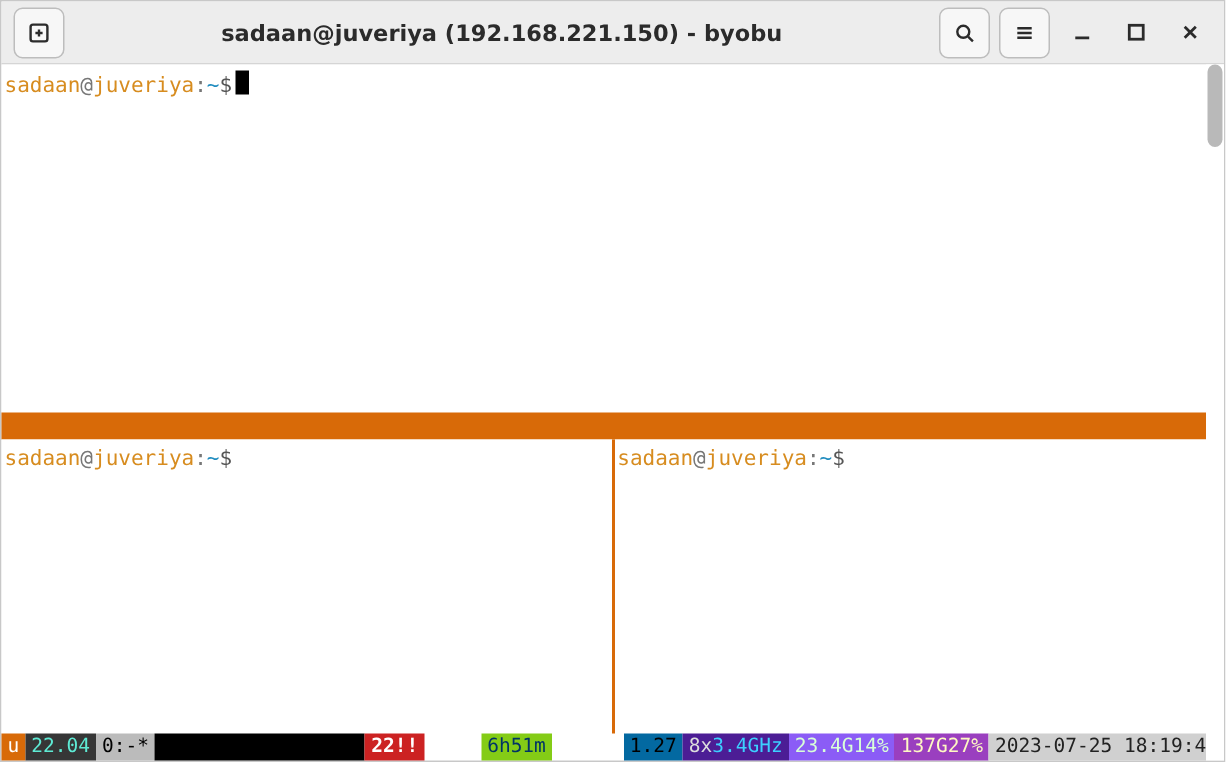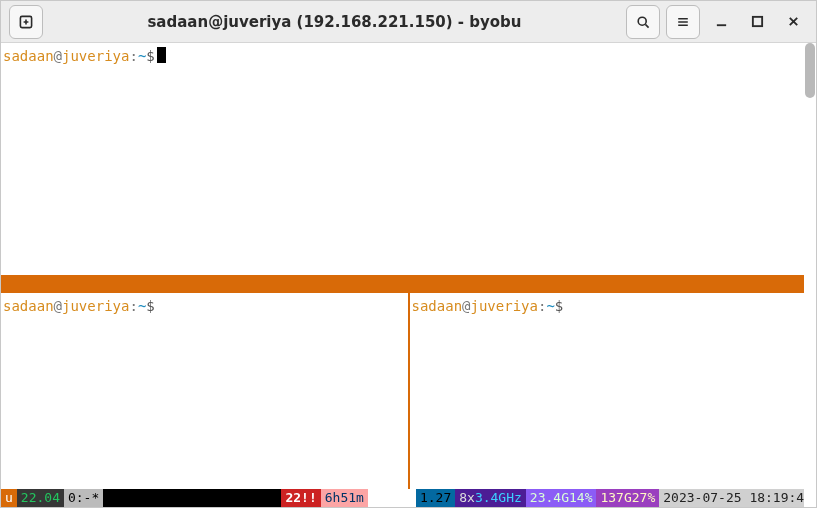--- a/index.html
+++ b/index.html
@@ -53,25 +53,25 @@
 .dollar { color: #555; }
 .cursor { display: inline-block; width: 9px; height: 16px; background: #000; vertical-align: -2px; margin-left: 2px; }
 
 .statusbar {
   height: 18px; display: flex;
   font-family: "DejaVu Sans Mono",monospace;
   font-size: 13px; line-height: 18px; white-space: nowrap;
 }
 .seg { padding: 0 4px; }
 .seg-u { background: #d86a08; color: #fff; }
-.seg-ver { background: #363636; color: #22c55e; }
+.seg-ver { background: #363636; color: #5eead4; }
 .seg-win { background: #bbb; color: #000; }
 .seg-flex { flex: 1; background: #000; }
 .seg-alert { background: #c22; color: #fff; font-weight: bold; }
-.seg-uptime { background: #fca5a5; color: #036; }
+.seg-uptime { background: #84cc16; color: #036; margin-left: 38px; }
 .seg-load { background: #0369a1; color: #000; margin-left: 48px; }
 .seg-cpu { background: #4c1d95; color: #ddd; }
 .seg-cpu .hz { color: #3cd0ff; }
 .seg-mem { background: #8b5cf6; color: #d8ffd8; }
 .seg-disk { background: #9a3fbf; color: #fef9c3; }
 .seg-time { background: #d0d0d0; color: #222; }
 </style>
 </head>
 <body>
 

